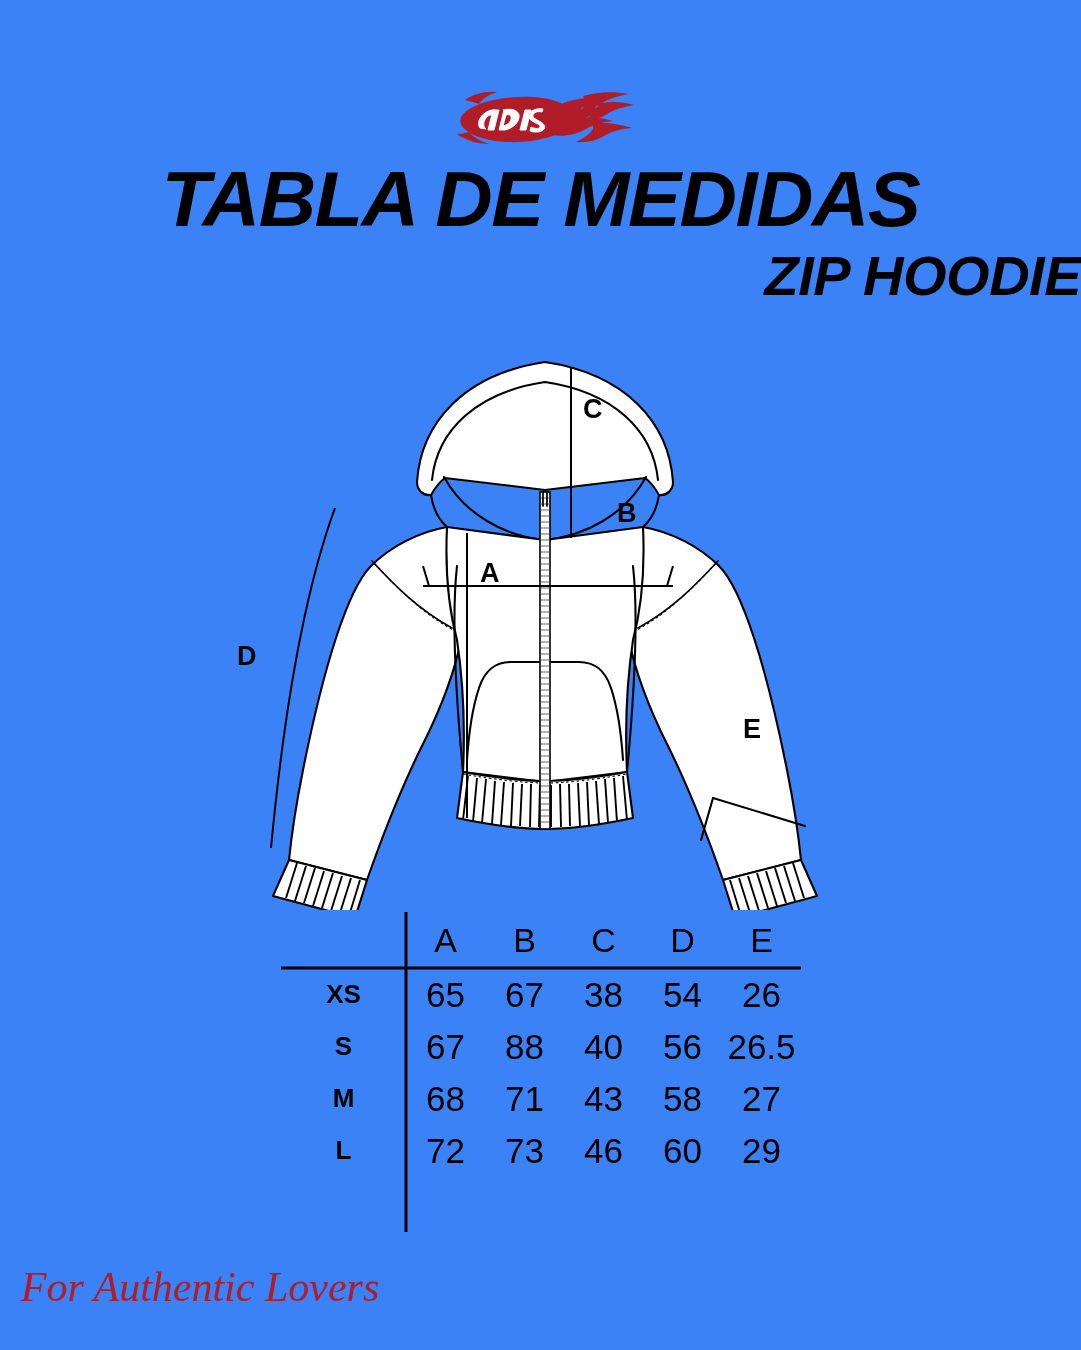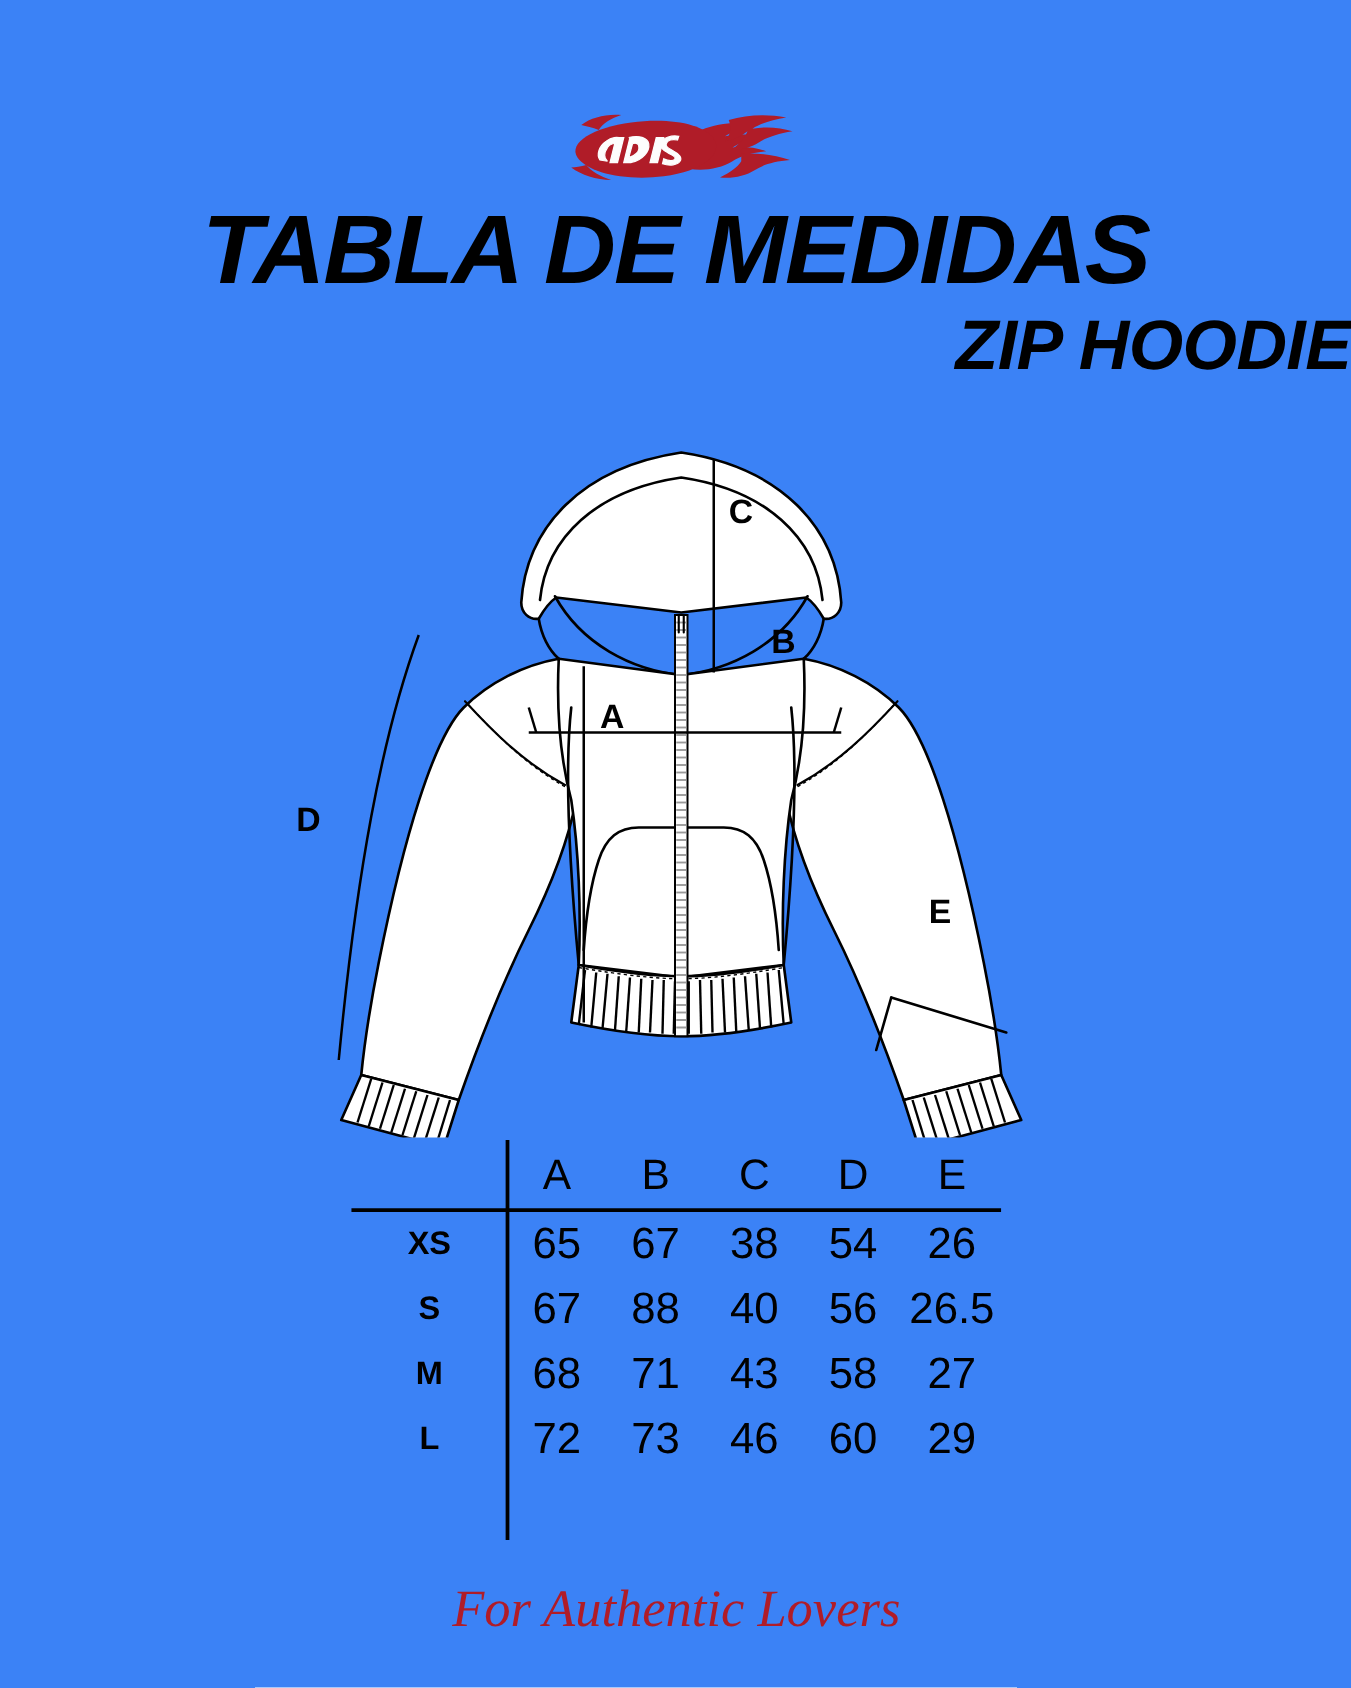--- a/index.html
+++ b/index.html
@@ -173,21 +173,20 @@
 
   
   #footer-script {
     position: absolute;
     left: 0;
     top: 1254px;
     width: 1081px;
     height: 70px;
     display: flex;
     align-items: center;
-    justify-content: center;
   }
   #footer-svg { display:block; }
 </style>
 </head>
 <body>
 
 <div id="page">
 
   <div id="logo-wrap">
     <svg id="logo-svg" width="196" height="60" viewBox="0 0 196 60">

